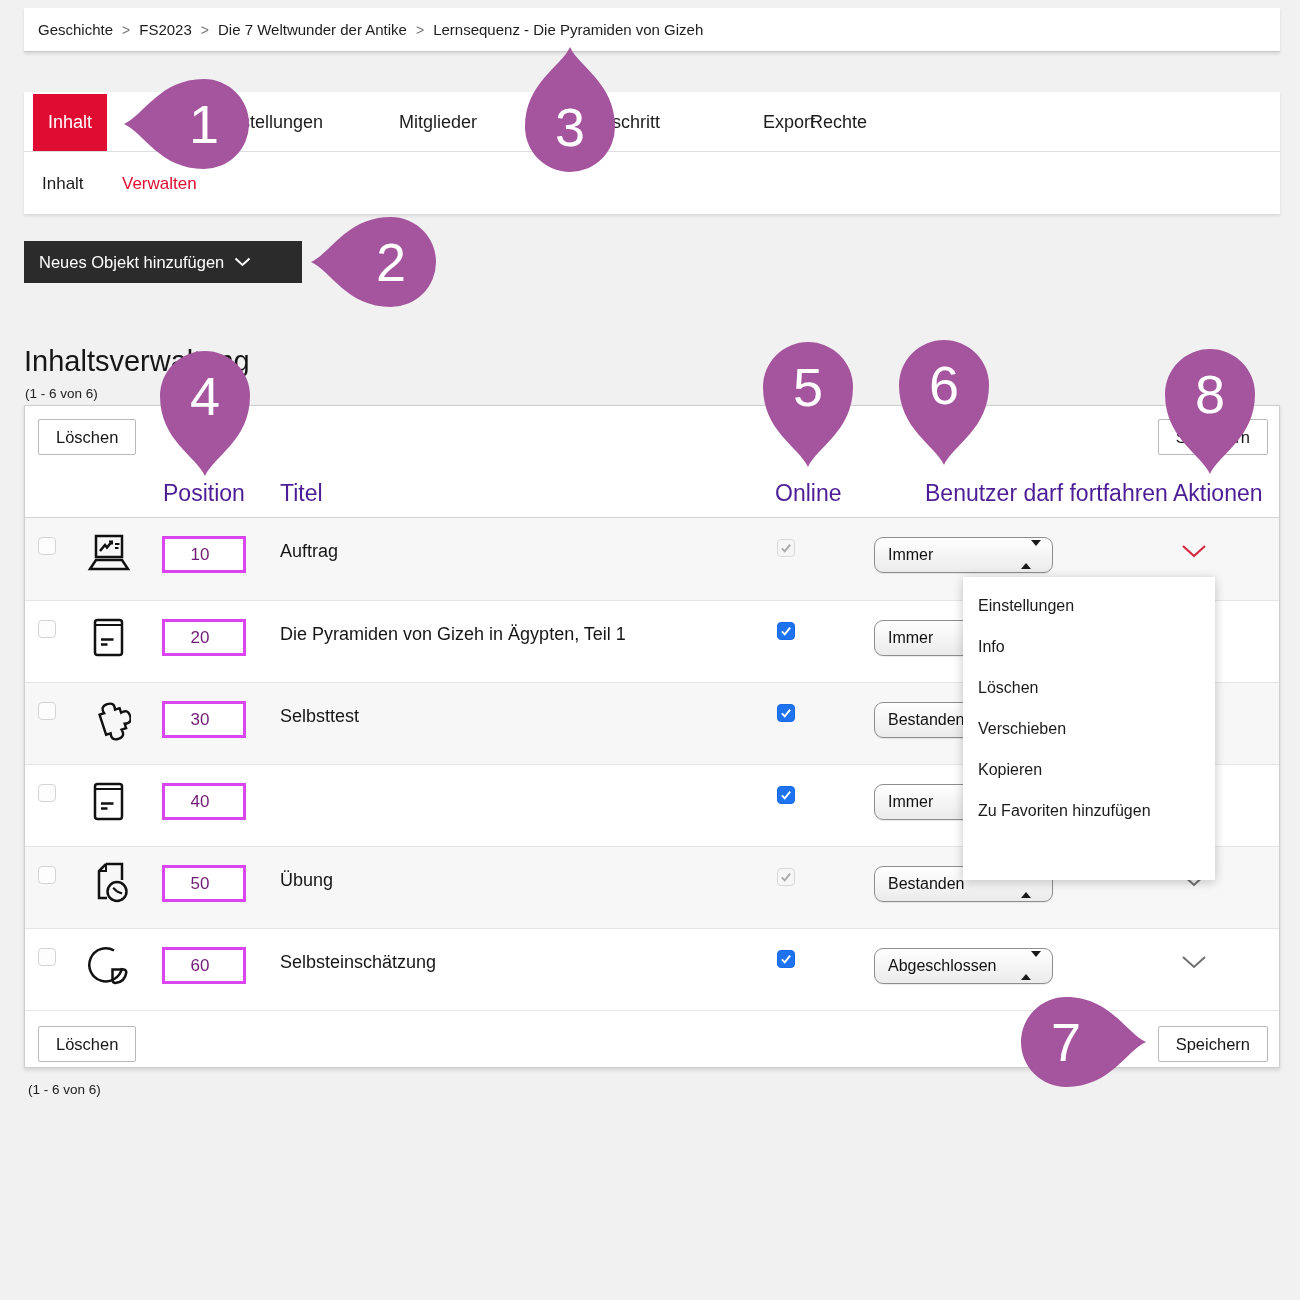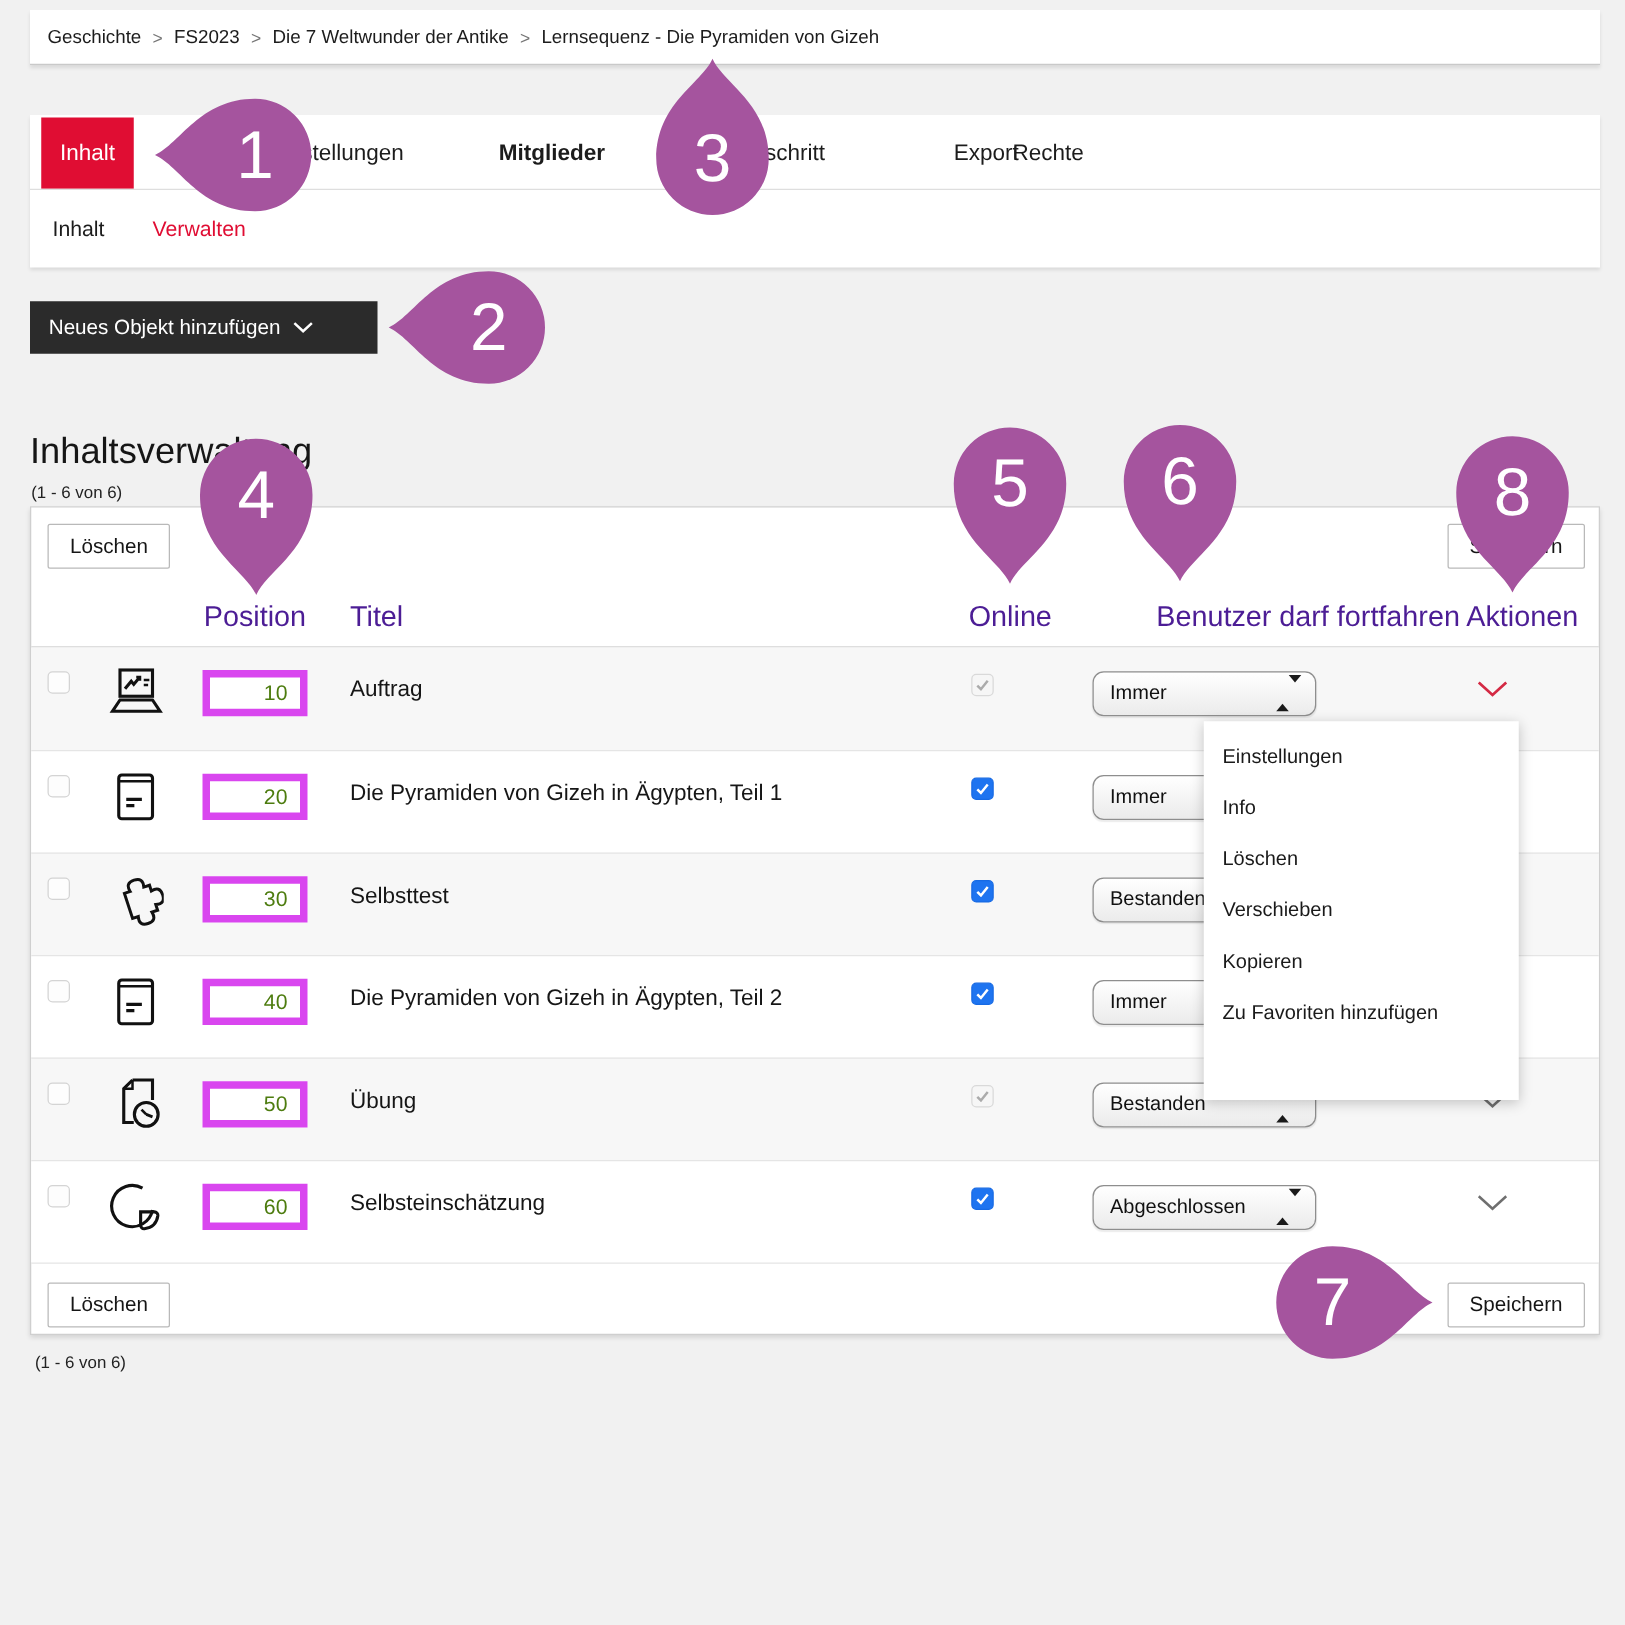--- a/index.html
+++ b/index.html
@@ -61,22 +61,22 @@
   .row.plain{background:#ffffff;}
   .row + .row{border-top:1px solid #e5e5e5;box-sizing:border-box;}
 
   .rowcheck{
     left:13px;top:19px;width:18px;height:18px;background:#fdfdfd;
     border:1px solid #d4d4d4;border-radius:4px;box-sizing:border-box;cursor:pointer;
   }
   .objicon{left:58px;top:8px;width:50px;height:56px;display:flex;align-items:center;justify-content:center;}
   .pos-input{
     position:absolute;left:137px;top:18px;width:84px;height:37px;box-sizing:border-box;
-    border:6px solid #d946ef;background:#fff;font-family:inherit;font-size:17px;color:#4d7c0f;
-    text-align:right;padding-right:10px;border-radius:0;
+    border:3px solid #d946ef;background:#fff;font-family:inherit;font-size:17px;color:#701a75;
+    text-align:center;padding-right:10px;border-radius:0;
   }
   .rowtitle{left:255px;top:23px;font-size:18px;color:#161616;white-space:nowrap;}
 
   .cb{left:752px;top:21px;width:18px;height:18px;border-radius:4px;box-sizing:border-box;
       display:flex;align-items:center;justify-content:center;}
   .cb-blue{background:#1e74f0;border:1px solid #176ae4;cursor:pointer;}
   .cb-gray{background:#f6f6f6;border:1px solid #d9d9d9;cursor:default;}
 
   .select{
     left:849px;top:19px;width:179px;height:36px;border:1px solid #8e8e8e;border-radius:9px;
@@ -125,21 +125,21 @@
   <span class="crumb">Die 7 Weltwunder der Antike</span>
   <span class="sep">&gt;</span>
   <span class="crumb">Lernsequenz - Die Pyramiden von Gizeh</span>
 </div>
 
 <div class="abs tab-band"></div>
 <div class="abs tab-active">
   <span>Inhalt</span>
 </div>
 <div class="abs tab" style="left:215px;">Einstellungen</div>
-<div class="abs tab" style="left:399px;font-weight:bold;">Mitglieder</div>
+<div class="abs tab" style="left:399px;">Mitglieder</div>
 <div class="abs tab" style="left:550px;">Lernfortschritt</div>
 <div class="abs tab" style="left:751px;margin-left:12px;">Export</div>
 <div class="abs tab" style="left:810px;">Rechte</div>
 <div class="abs tab-rowline"></div>
 <div class="abs subtab" style="left:42px;">Inhalt</div>
 <div class="abs subtab active" style="left:122px;">Verwalten</div>
 
 <div class="abs add-btn">
   <span>Neues Objekt hinzufügen</span>
   <svg width="17" height="10" viewBox="0 0 17 10">
@@ -242,21 +242,20 @@
 <div class="abs row plain" style="top:764px;">
   <div class="abs rowcheck"></div>
   <div class="abs objicon">
     <svg class="icon" width="44" height="48" viewBox="0 0 44 48">
       <rect x="9" y="7" width="27" height="35" rx="2.5"></rect>
       <path d="M9.5 12 H35.5" stroke-width="2"></path>
       <path d="M15 26.5 H27.5 M15 31.5 H21.5" stroke-width="2.5"></path>
     </svg>
   </div>
   <input class="pos-input" value="40" style="">
-  <div class="abs rowtitle">Die Pyramiden von Gizeh in Ägypten, Teil 2</div>
   <div class="abs cb cb-blue">
     <svg width="12" height="10" viewBox="0 0 14 12">
       <polyline points="2,6.5 5.5,10 12,2" fill="none" stroke="#fff" stroke-width="2.4"></polyline>
     </svg>
   </div>
   <div class="abs select">
     <span>Immer</span>
     <span class="arrows"><span class="arr-up"></span><span class="arr-down"></span></span>
   </div>
   <svg class="abs chev" viewBox="0 0 26 15">

